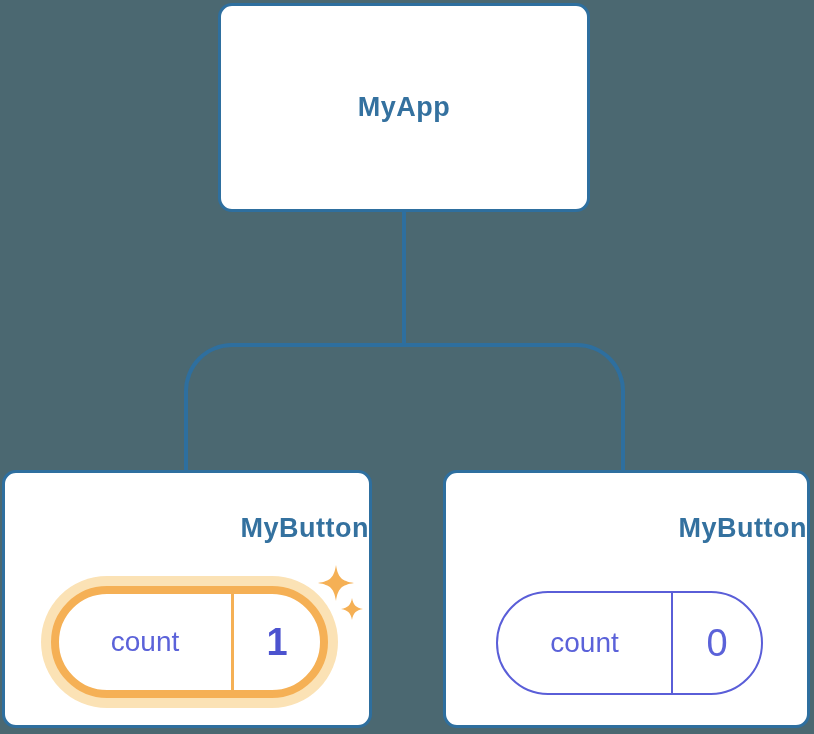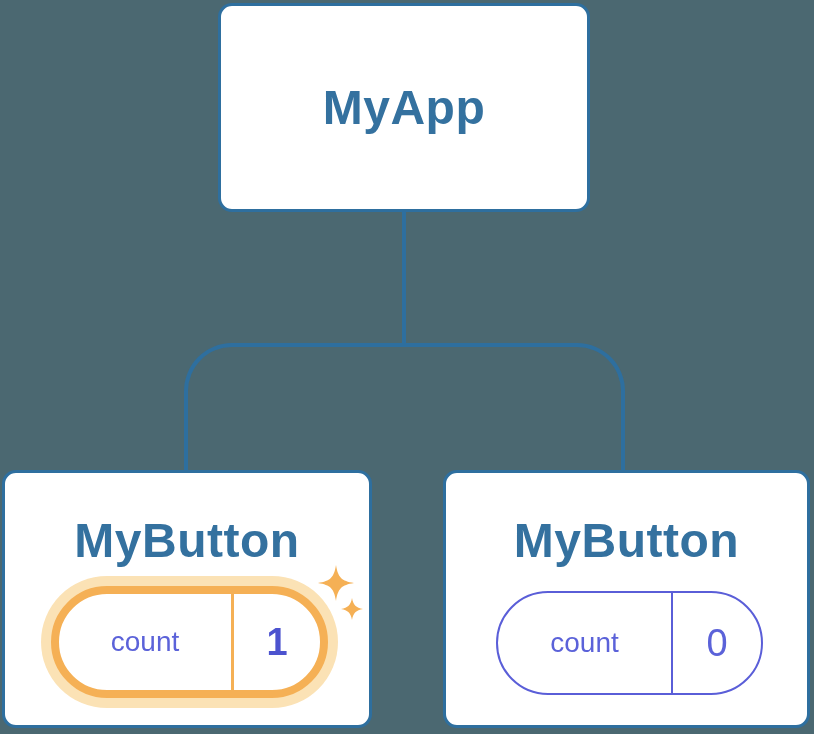--- a/index.html
+++ b/index.html
@@ -31,21 +31,21 @@
     border: 3px solid var(--node_border);
     border-radius: 14px;
   }
   .node-root {
     left: 218px; top: 3px;
     width: 372px; height: 209px;
     display: flex; align-items: center; justify-content: center;
   }
   .node-title {
     color: var(--title);
-    font-size: 48px;
+    font-size: 27px;
     font-weight: 600;
     letter-spacing: 0.5px;
   }
   .stem {
     position: absolute;
     left: 402px; top: 210px;
     width: 4px; height: 135px;
     background: var(--node_border);
   }
   .branch {
@@ -54,21 +54,21 @@
     width: 441px; height: 128px;
     border: 4px solid var(--node_border);
     border-bottom: none;
     border-radius: 48px 48px 0 0;
   }
   .node-child {
     top: 470px;
     width: 370px; height: 258px;
     display: flex;
     flex-direction: column;
-    align-items: center;
+    align-items: flex-end;
   }
   .node-child .node-title { margin-top: 40px; }
   .node-child-left  { left: 2px; }
   .node-child-right { left: 443px; width: 367px; }
 
   .pill {
     position: absolute;
     display: flex;
     align-items: stretch;
     background: #ffffff;

